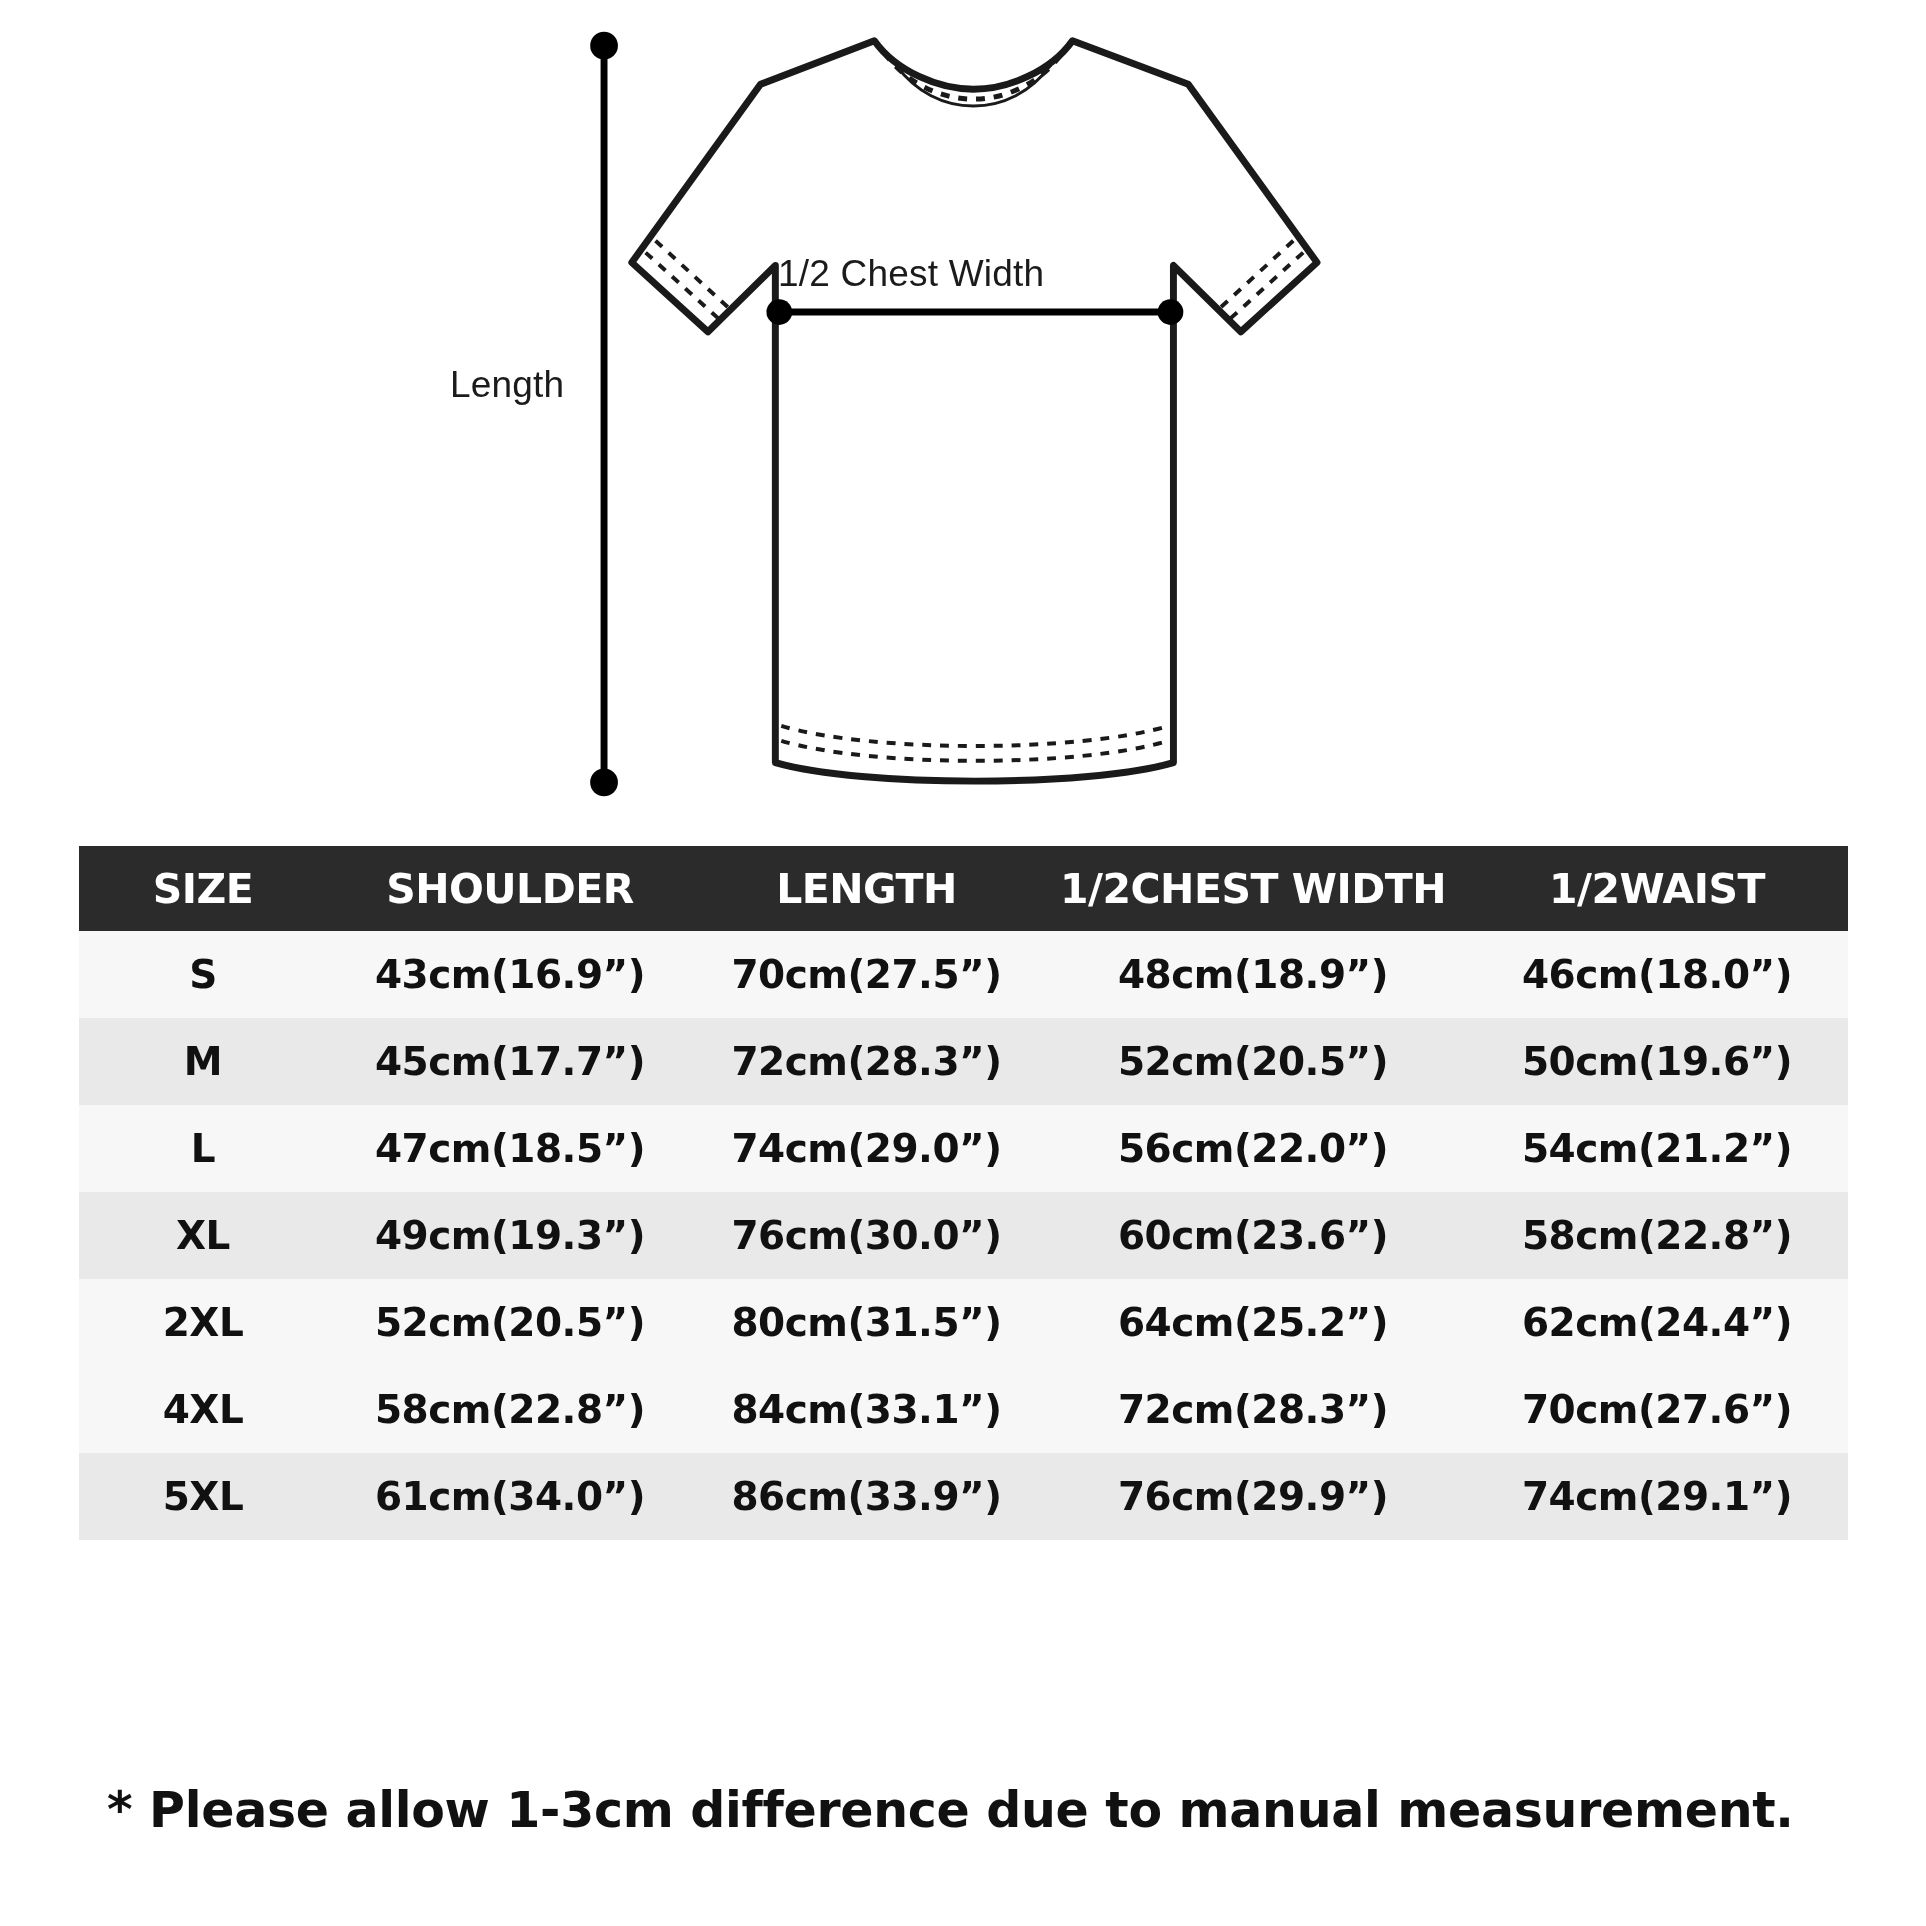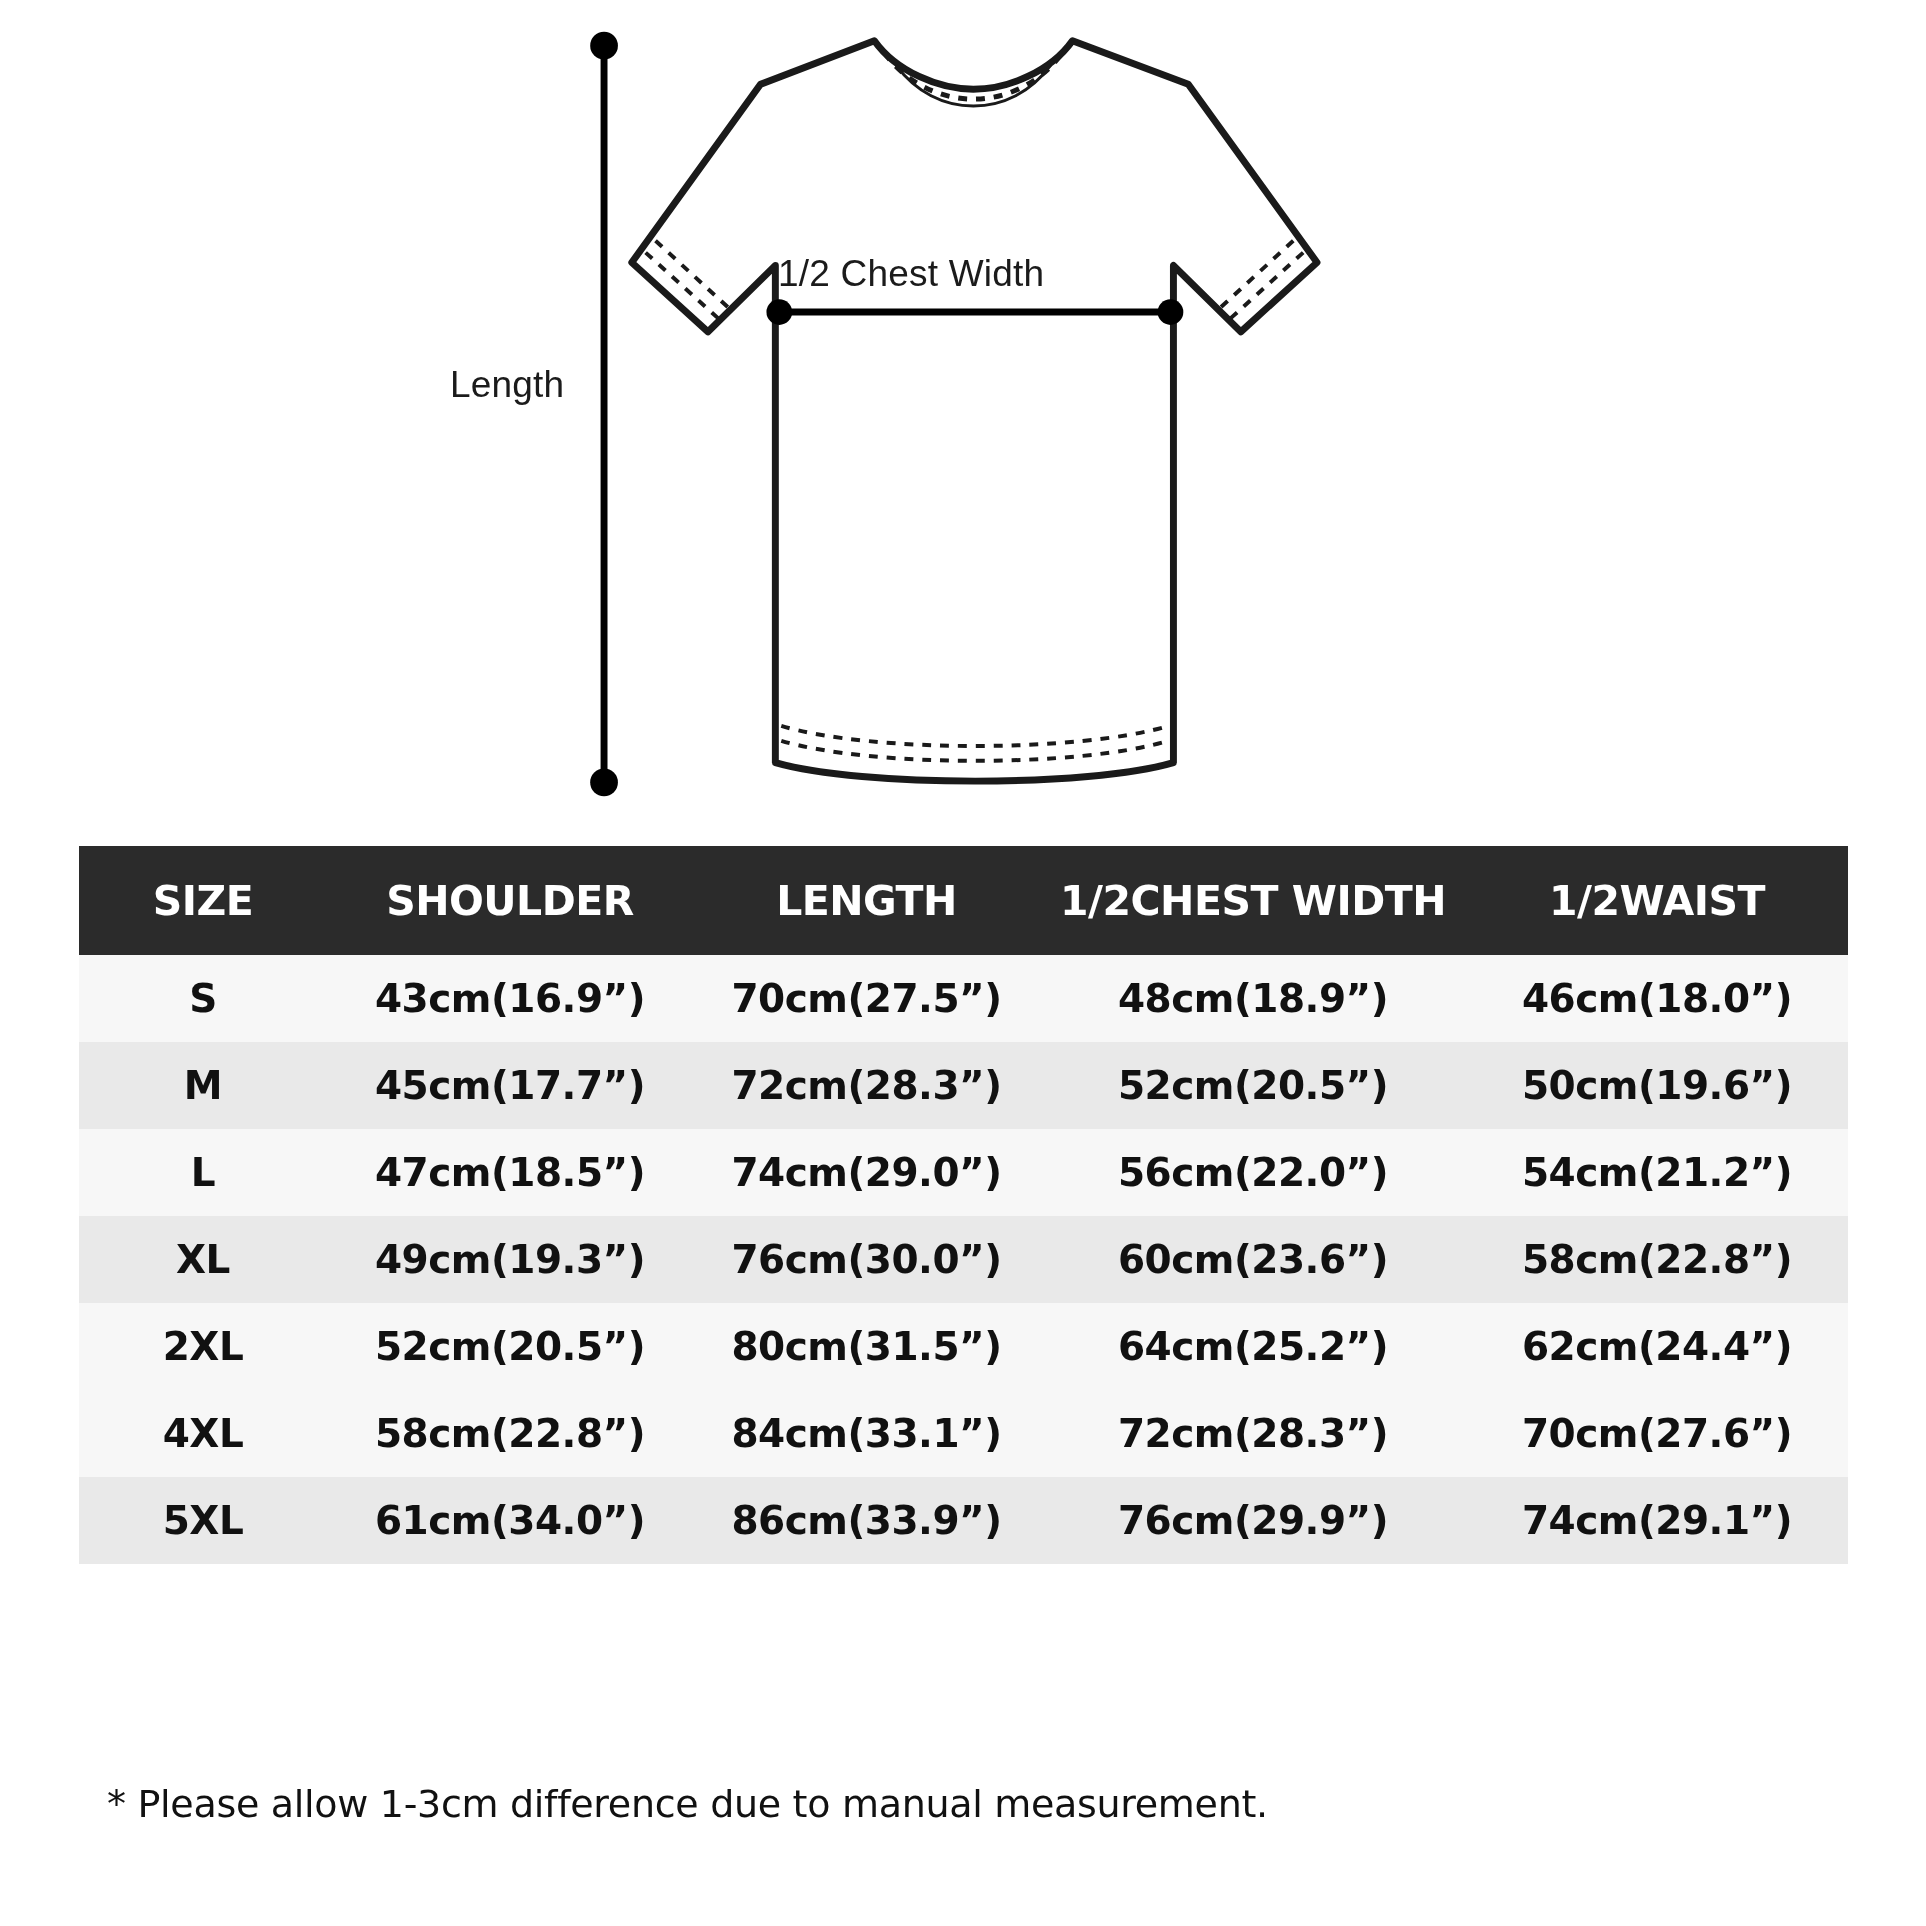--- a/index.html
+++ b/index.html
@@ -63,21 +63,21 @@
   }
   table.size-table th {
     background: #2b2b2b;
     color: #ffffff;
     font-family: "DejaVu Sans", sans-serif;
     font-weight: bold;
     font-size: 41px;
     height: 85px;
     letter-spacing: -0.5px;
     text-align: center;
-    padding: 12px;
+    padding: 0;
   }
   table.size-table td {
     font-family: "DejaVu Sans", sans-serif;
     font-weight: bold;
     font-size: 39px;
     color: #111111;
     height: 87px;
     text-align: center;
     padding: 0;
     letter-spacing: -0.5px;
@@ -91,22 +91,22 @@
   .col-shoulder{ width: 366px; }
   .col-length  { width: 347px; }
   .col-chest   { width: 426px; }
   .col-waist   { width: 382px; }
 
   .footnote {
     position: absolute;
     left: 107px;
     top: 1782px;
     font-family: "DejaVu Sans", sans-serif;
-    font-weight: normal;
-    font-size: 38px;
+    font-weight: bold;
+    font-size: 49px;
     color: #111111;
     letter-spacing: -0.3px;
   }
 </style>
 </head>
 <body>
 
 <div class="page">
 
   <div class="diagram">

